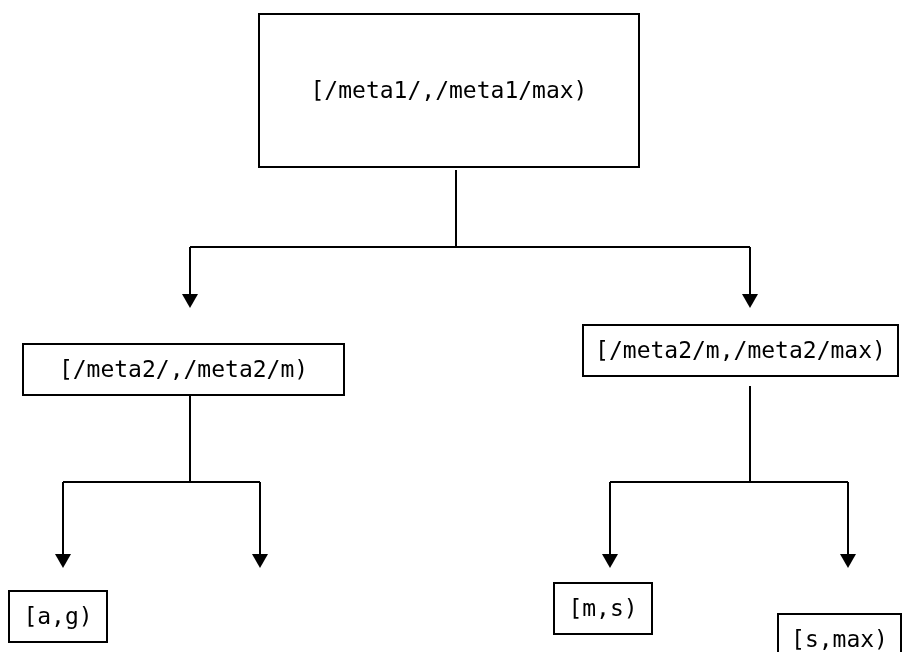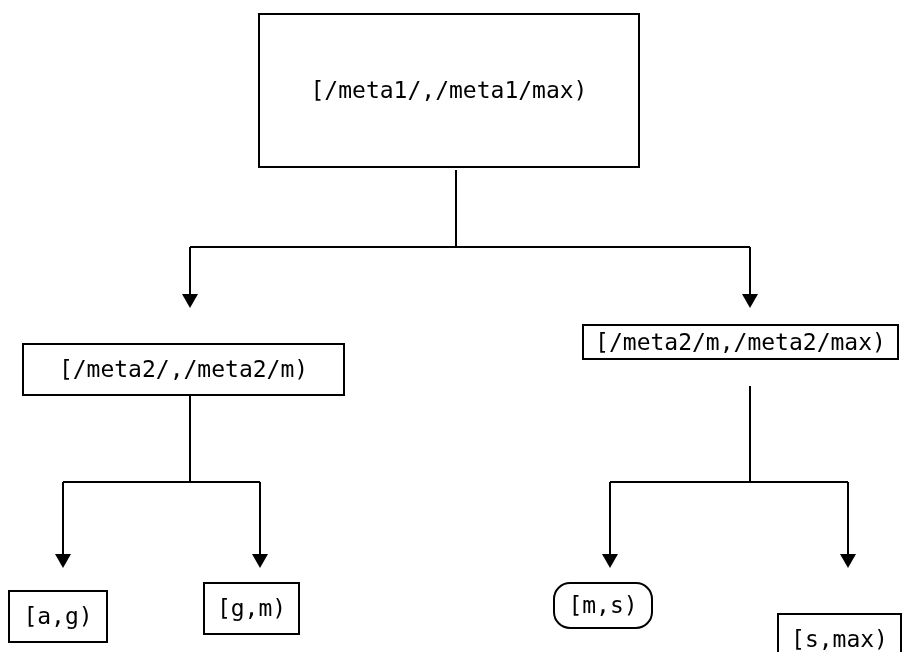--- a/index.html
+++ b/index.html
@@ -31,24 +31,24 @@
     color: #000000;
     display: flex;
     align-items: center;
     justify-content: center;
     font-size: 23px;
     line-height: 1;
     white-space: nowrap;
   }
   .node-root       { left: 258px; top: 13px;  width: 382px; height: 155px; }
   .node-left       { left: 22px;  top: 324px; width: 323px; height: 53px; margin-top: 19px; }
-  .node-right      { left: 582px; top: 324px; width: 317px; height: 36px; }
+  .node-right      { left: 582px; top: 324px; width: 317px; height: 53px; }
   .node-leaf-ag    { left: 8px;   top: 582px; width: 100px; height: 53px; margin-top: 8px; }
   .node-leaf-gm    { left: 203px; top: 582px; width: 97px;  height: 53px; }
-  .node-leaf-ms    { left: 553px; top: 582px; width: 100px; height: 47px; border-radius: 17px; }
+  .node-leaf-ms    { left: 553px; top: 582px; width: 100px; height: 53px; }
   .node-leaf-smax  { left: 777px; top: 582px; width: 125px; height: 53px; margin-top: 31px; }
 </style>
 </head>
 <body>
 
 <div class="canvas">
 
   <svg class="edges" viewBox="0 0 912 652" xmlns="http://www.w3.org/2000/svg" fill="none" stroke="#000000" stroke-width="2">
 
     <g>
@@ -88,23 +88,20 @@
   </div>
 
   <div class="node node-right">
     <span>[/meta2/m,/meta2/max)</span>
   </div>
 
   <div class="node node-leaf-ag">
     <span>[a,g)</span>
   </div>
 
-  <div class="node node-leaf-gm">
-    <span>[g,m)</span>
-  </div>
 
   <div class="node node-leaf-ms">
     <span>[m,s)</span>
   </div>
 
   <div class="node node-leaf-smax">
     <span>[s,max)</span>
   </div>
 
 </div>

